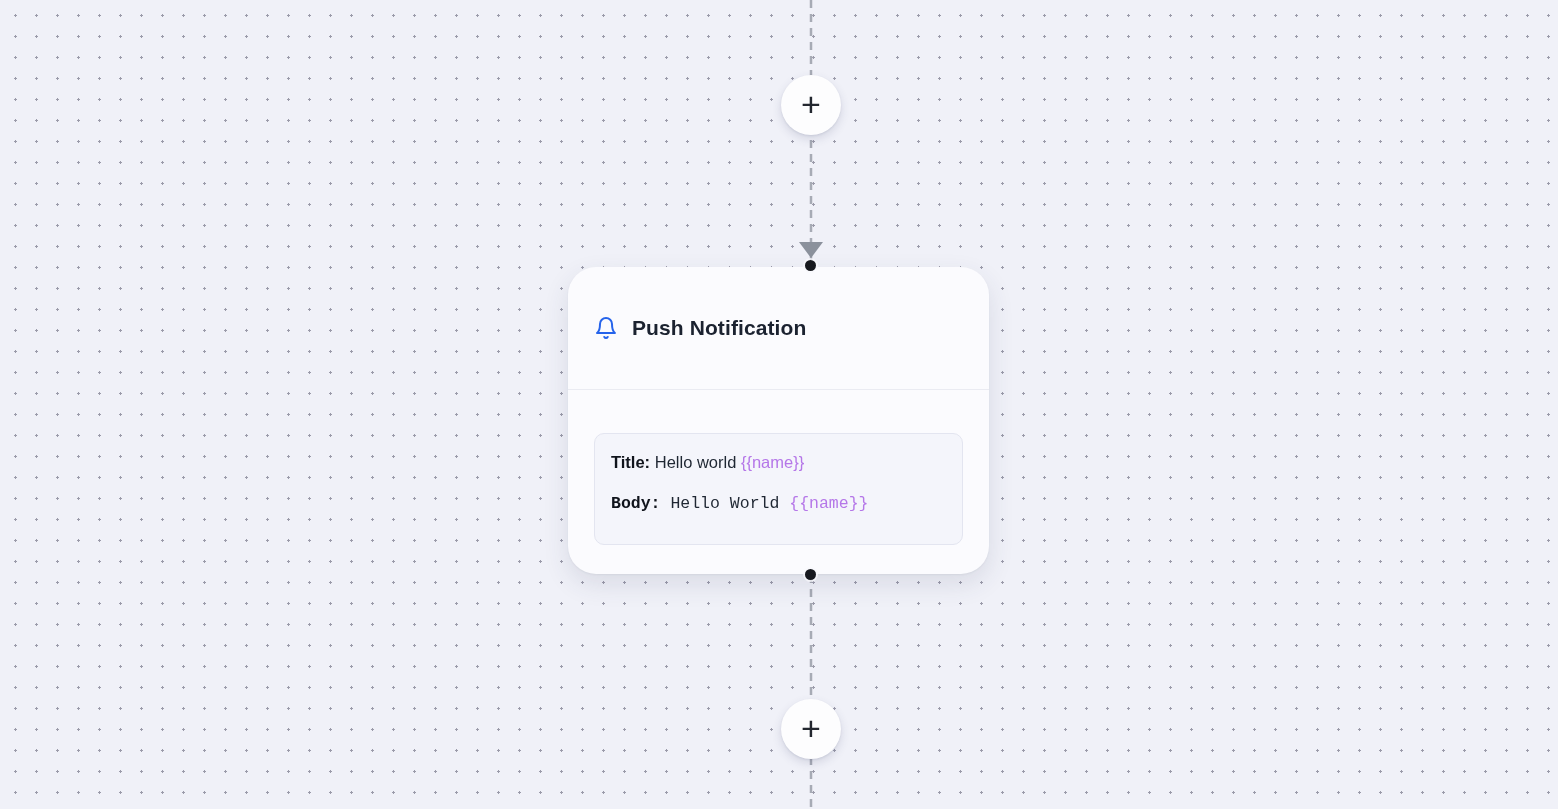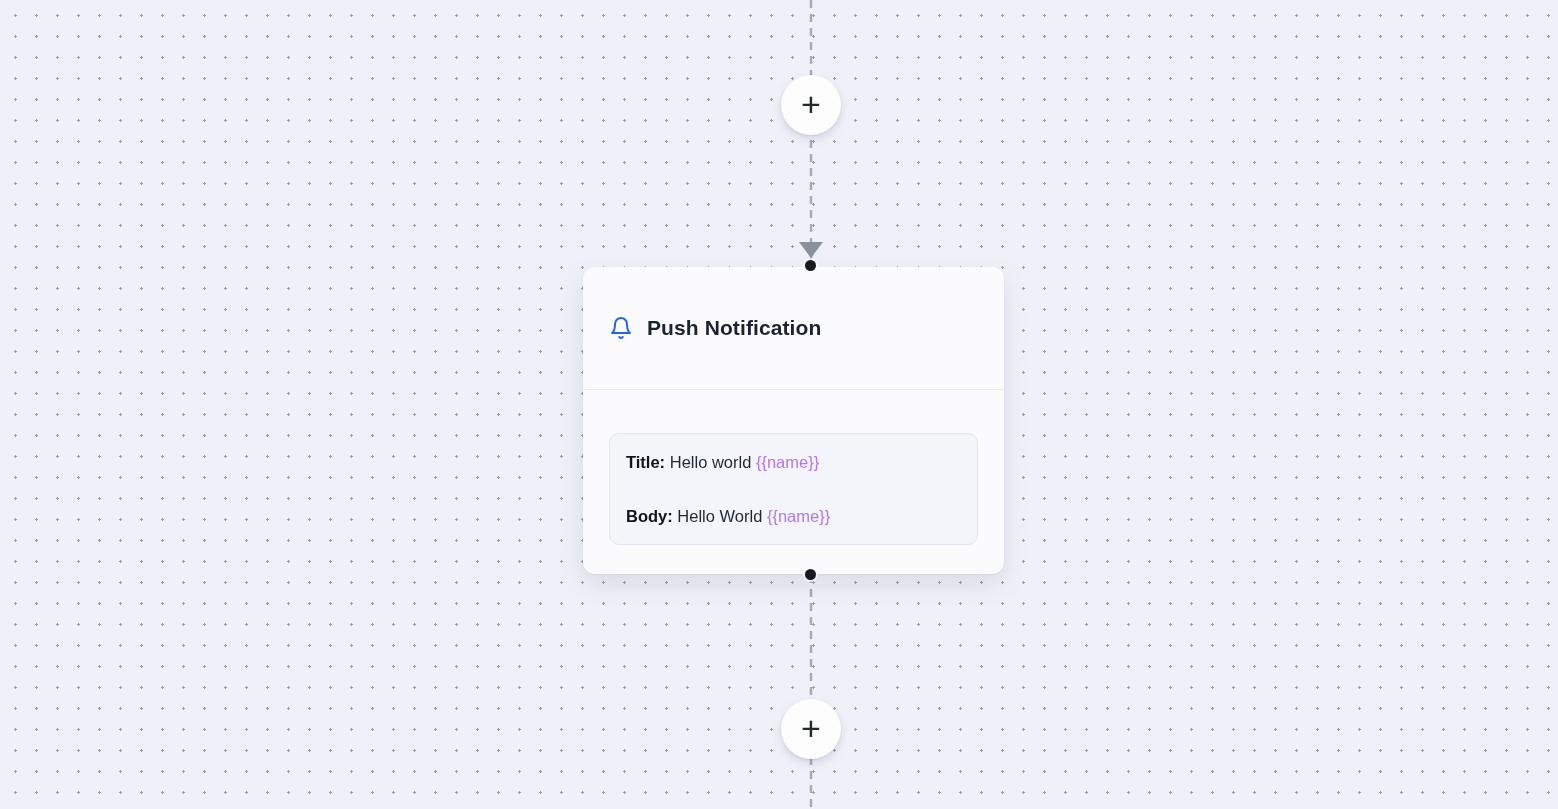--- a/index.html
+++ b/index.html
@@ -36,24 +36,24 @@
   .add-btn.bottom { top: 699px; }
   .add-btn .plus {
     font-size: 34px;
     font-weight: 400;
     line-height: 1;
     color: #23272f;
     margin-top: -3px;
   }
   .node-card {
     position: absolute;
-    left: 583px; top: 267px;
+    left: 568px; top: 267px;
     width: 421px; height: 307px;
     background: #fbfbfe;
-    border-radius: 12px;
+    border-radius: 28px;
     box-shadow: 0 1px 2px rgba(50,60,90,0.06), 0 10px 26px rgba(50,60,90,0.12);
   }
   .node-header {
     height: 122px;
     display: flex;
     align-items: center;
     padding: 0 26px;
     gap: 14px;
   }
   .node-title {
@@ -75,21 +75,21 @@
     border-radius: 10px;
     padding: 16px 16px;
     height: 112px;
   }
   .preview-row {
     font-size: 16.5px;
     line-height: 24px;
     color: #1f2733;
     white-space: nowrap;
   }
-  .preview-row + .preview-row { margin-top: 30px; }
+  .preview-row + .preview-row { margin-top: 18px; font-family: Liberation Mono, monospace; }
   .preview-row .lbl { font-weight: 700; color: #10141c; }
   .preview-row .token { color: #b577e8; }
   .handle {
     position: absolute;
     left: 805px;
     width: 11px; height: 11px;
     border-radius: 50%;
     background: #17191f;
     box-shadow: 0 0 0 2px rgba(248,248,252,0.75);
     cursor: crosshair;

